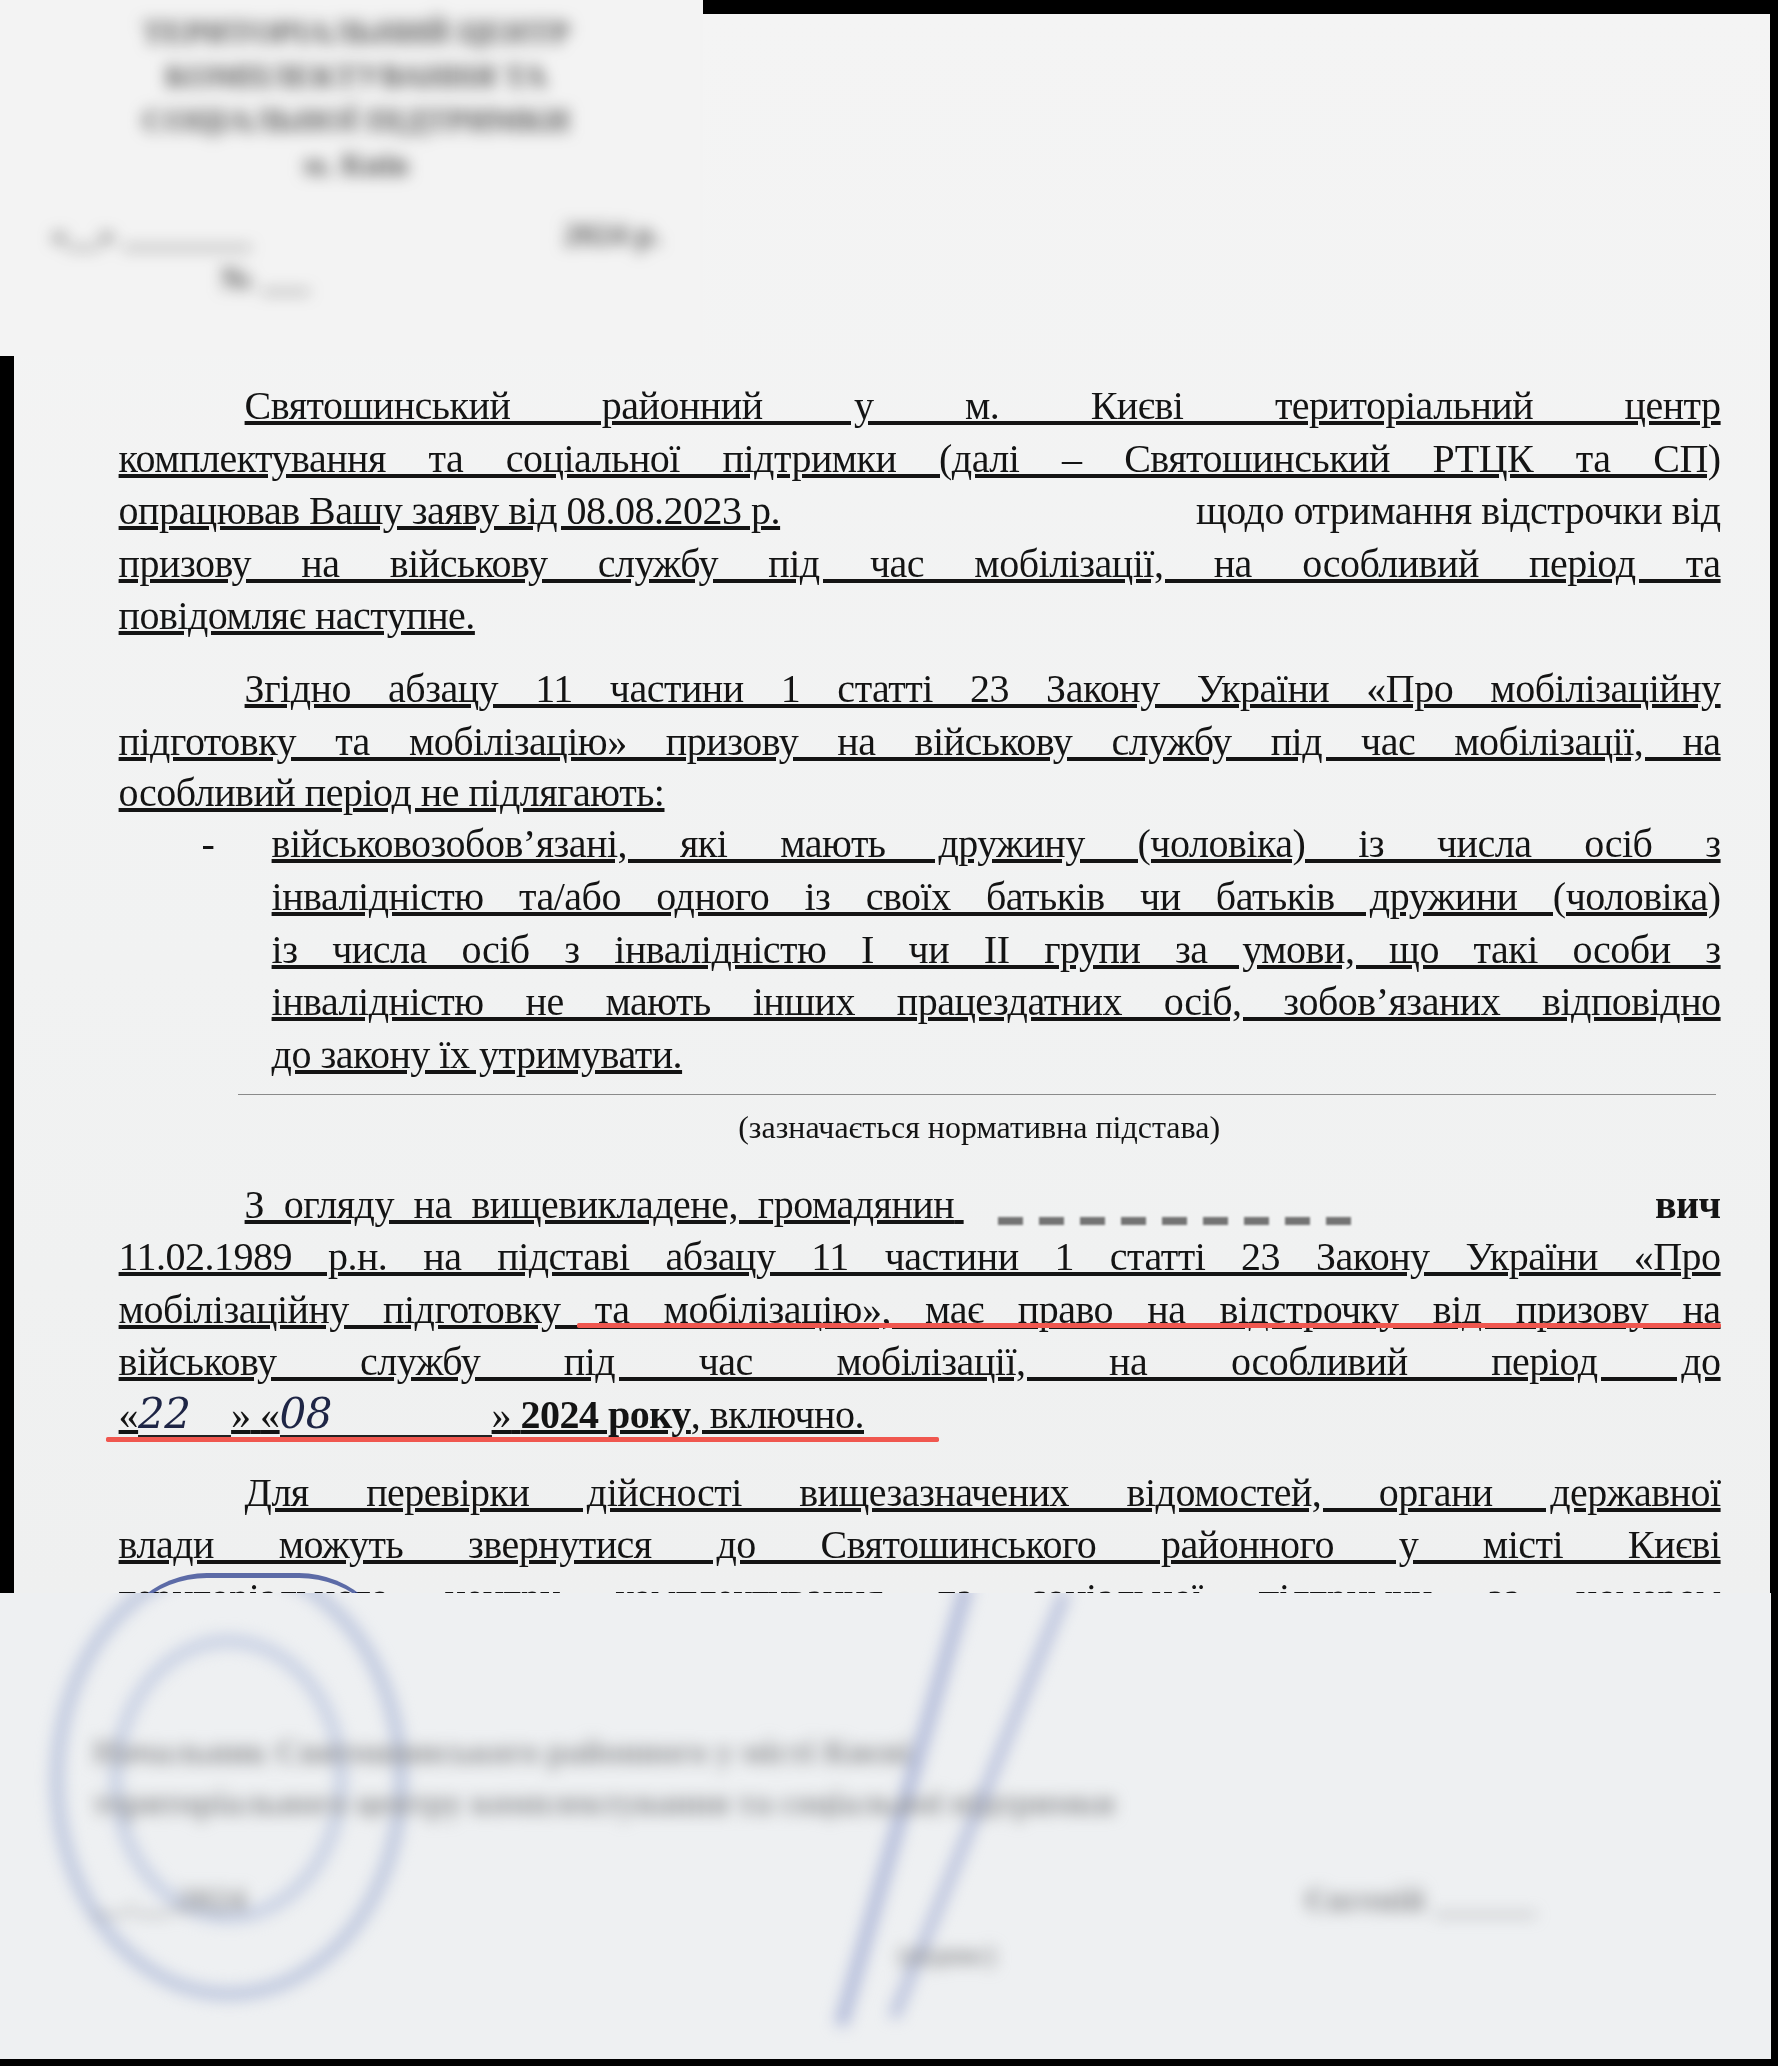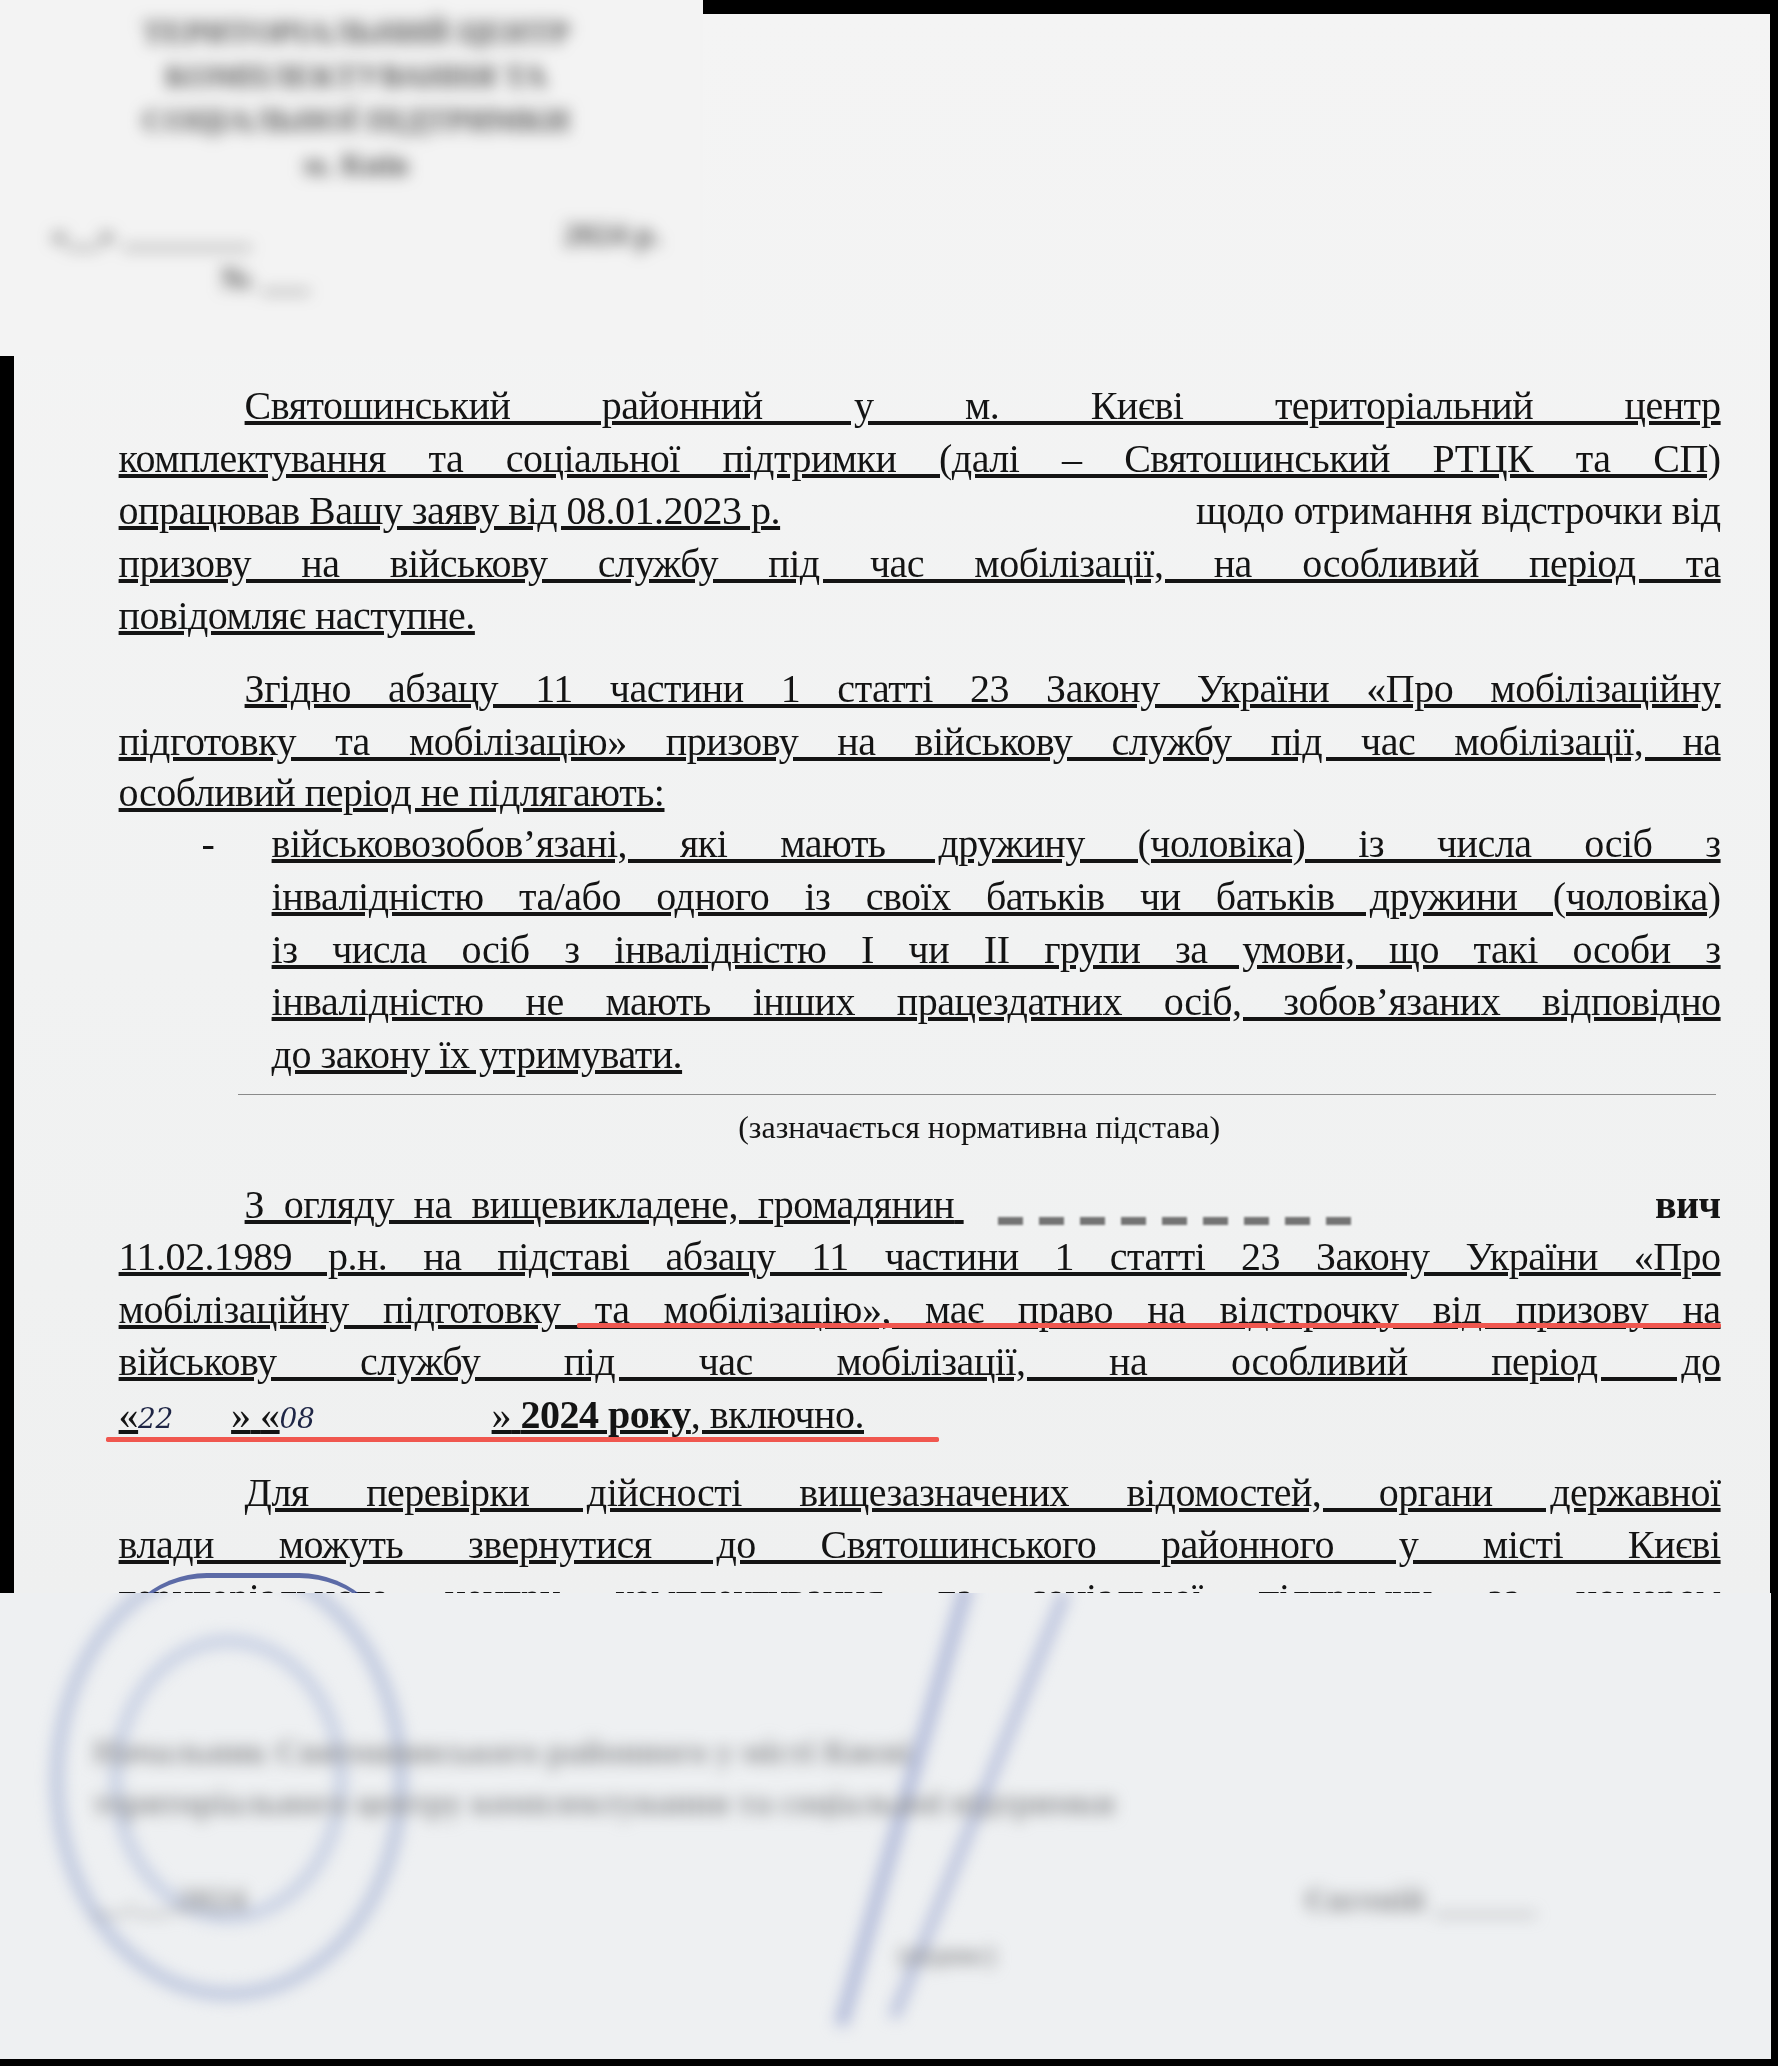--- a/index.html
+++ b/index.html
@@ -38,21 +38,21 @@
   .bullet-dash { position: absolute; left: 188px; font-size: 40px; line-height: 53px; }
   .bold { font-weight: bold; }
 
   .rule { position: absolute; left: 224px; top: 1093px; width: 1478px; height: 1.7px; background: #8a8a8a; }
   .caption { position: absolute; left: 0; width: 1778px; top: 1104px; text-align: center; font-size: 32px; line-height: 42px; padding-left: 153px; box-sizing: border-box; }
 
   .redact-name { display: inline-block; width: 475px; height: 34px; vertical-align: middle; position: relative; }
   .redact-name::after { content: ""; position: absolute; left: 34px; top: 25.4px; width: 356px; height: 8.5px;
     background: repeating-linear-gradient(90deg, #222 0 25.4px, transparent 25.4px 41px); filter: blur(0.8px); opacity: .6; }
 
-  .hand { font-family: "DejaVu Serif", serif; font-style: italic; color: #1e2545; font-size: 28px; }
+  .hand { font-family: "DejaVu Serif", serif; font-style: italic; color: #1e2545; font-size: 42px; }
   .blank { display: inline-block; border-bottom: 2.5px solid #222; text-align: center; line-height: 41px; }
 
   .red-underline { position: absolute; height: 5.1px; background: #f0574f; border-radius: 1.7px; }
 
   .stamp-top { position: absolute; left: 95px; top: 1564px; width: 288px; height: 93px;
     border-top: 5.1px solid #2c3f8f; border-radius: 153px 153px 0 0; opacity: .75; }
 
   .bottom-block {
     position: absolute; left: 0; top: 1593px; width: 1771px; height: 466px;
     background: #eef0f2; overflow: hidden;
@@ -80,21 +80,21 @@
         <span>«__» ________</span>
         <span>2024 р.</span>
       </div>
       <div class="num-line">№ ___</div>
     </div>
   </div>
 
   <div class="line indent" style="top:365px;">Святошинський районний у м. Києві територіальний центр</div>
   <div class="line" style="top:418px;">комплектування та соціальної підтримки (далі – Святошинський РТЦК та СП)</div>
   <div class="line left" style="top:470px;">
-    <span>опрацював Вашу заяву від 08.01.2023 р.</span>
+    <span>опрацював Вашу заяву від 08.08.2023 р.</span>
     <span style="position:absolute; right:0; top:0;">щодо отримання відстрочки від</span>
   </div>
   <div class="line" style="top:523px;">призову на військову службу під час мобілізації, на особливий період та</div>
   <div class="line left" style="top:575px;">повідомляє наступне.</div>
 
   <div class="line indent" style="top:648px;">Згідно абзацу 11 частини 1 статті 23 Закону України «Про мобілізаційну</div>
   <div class="line" style="top:701px;">підготовку та мобілізацію» призову на військову службу під час мобілізації, на</div>
   <div class="line left" style="top:752px;">особливий період не підлягають:</div>
 
   <span class="bullet-dash" style="top:803px;">-</span>

